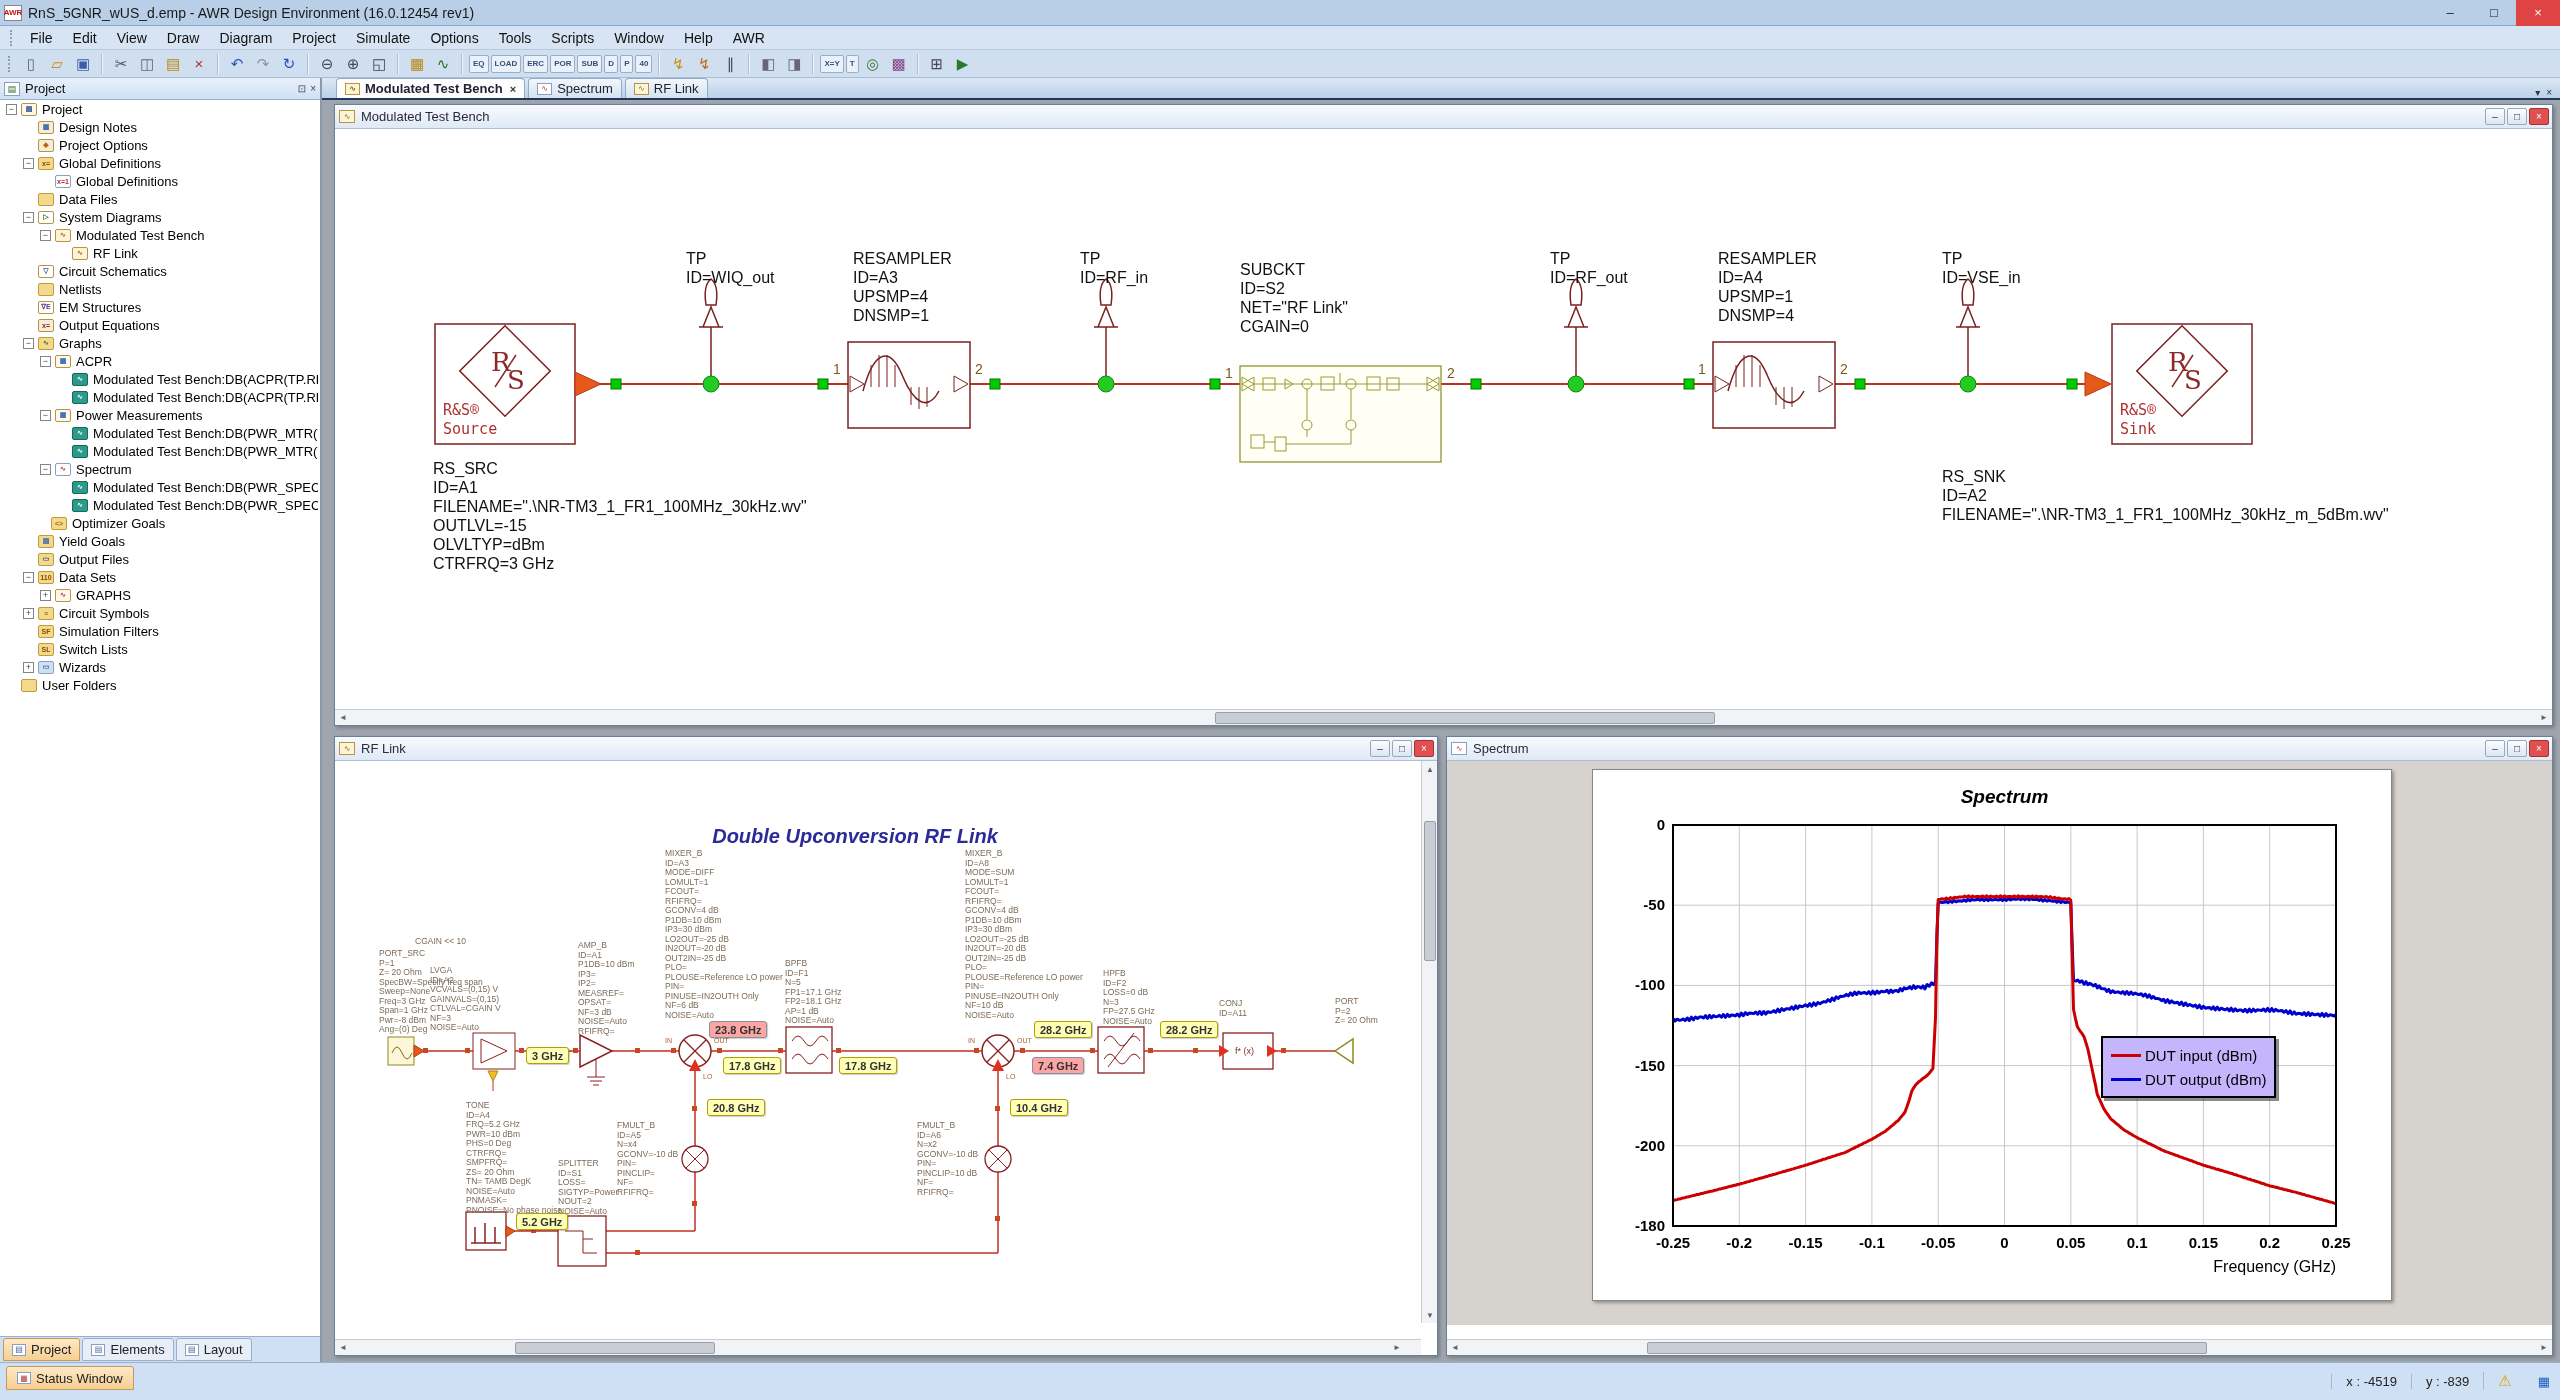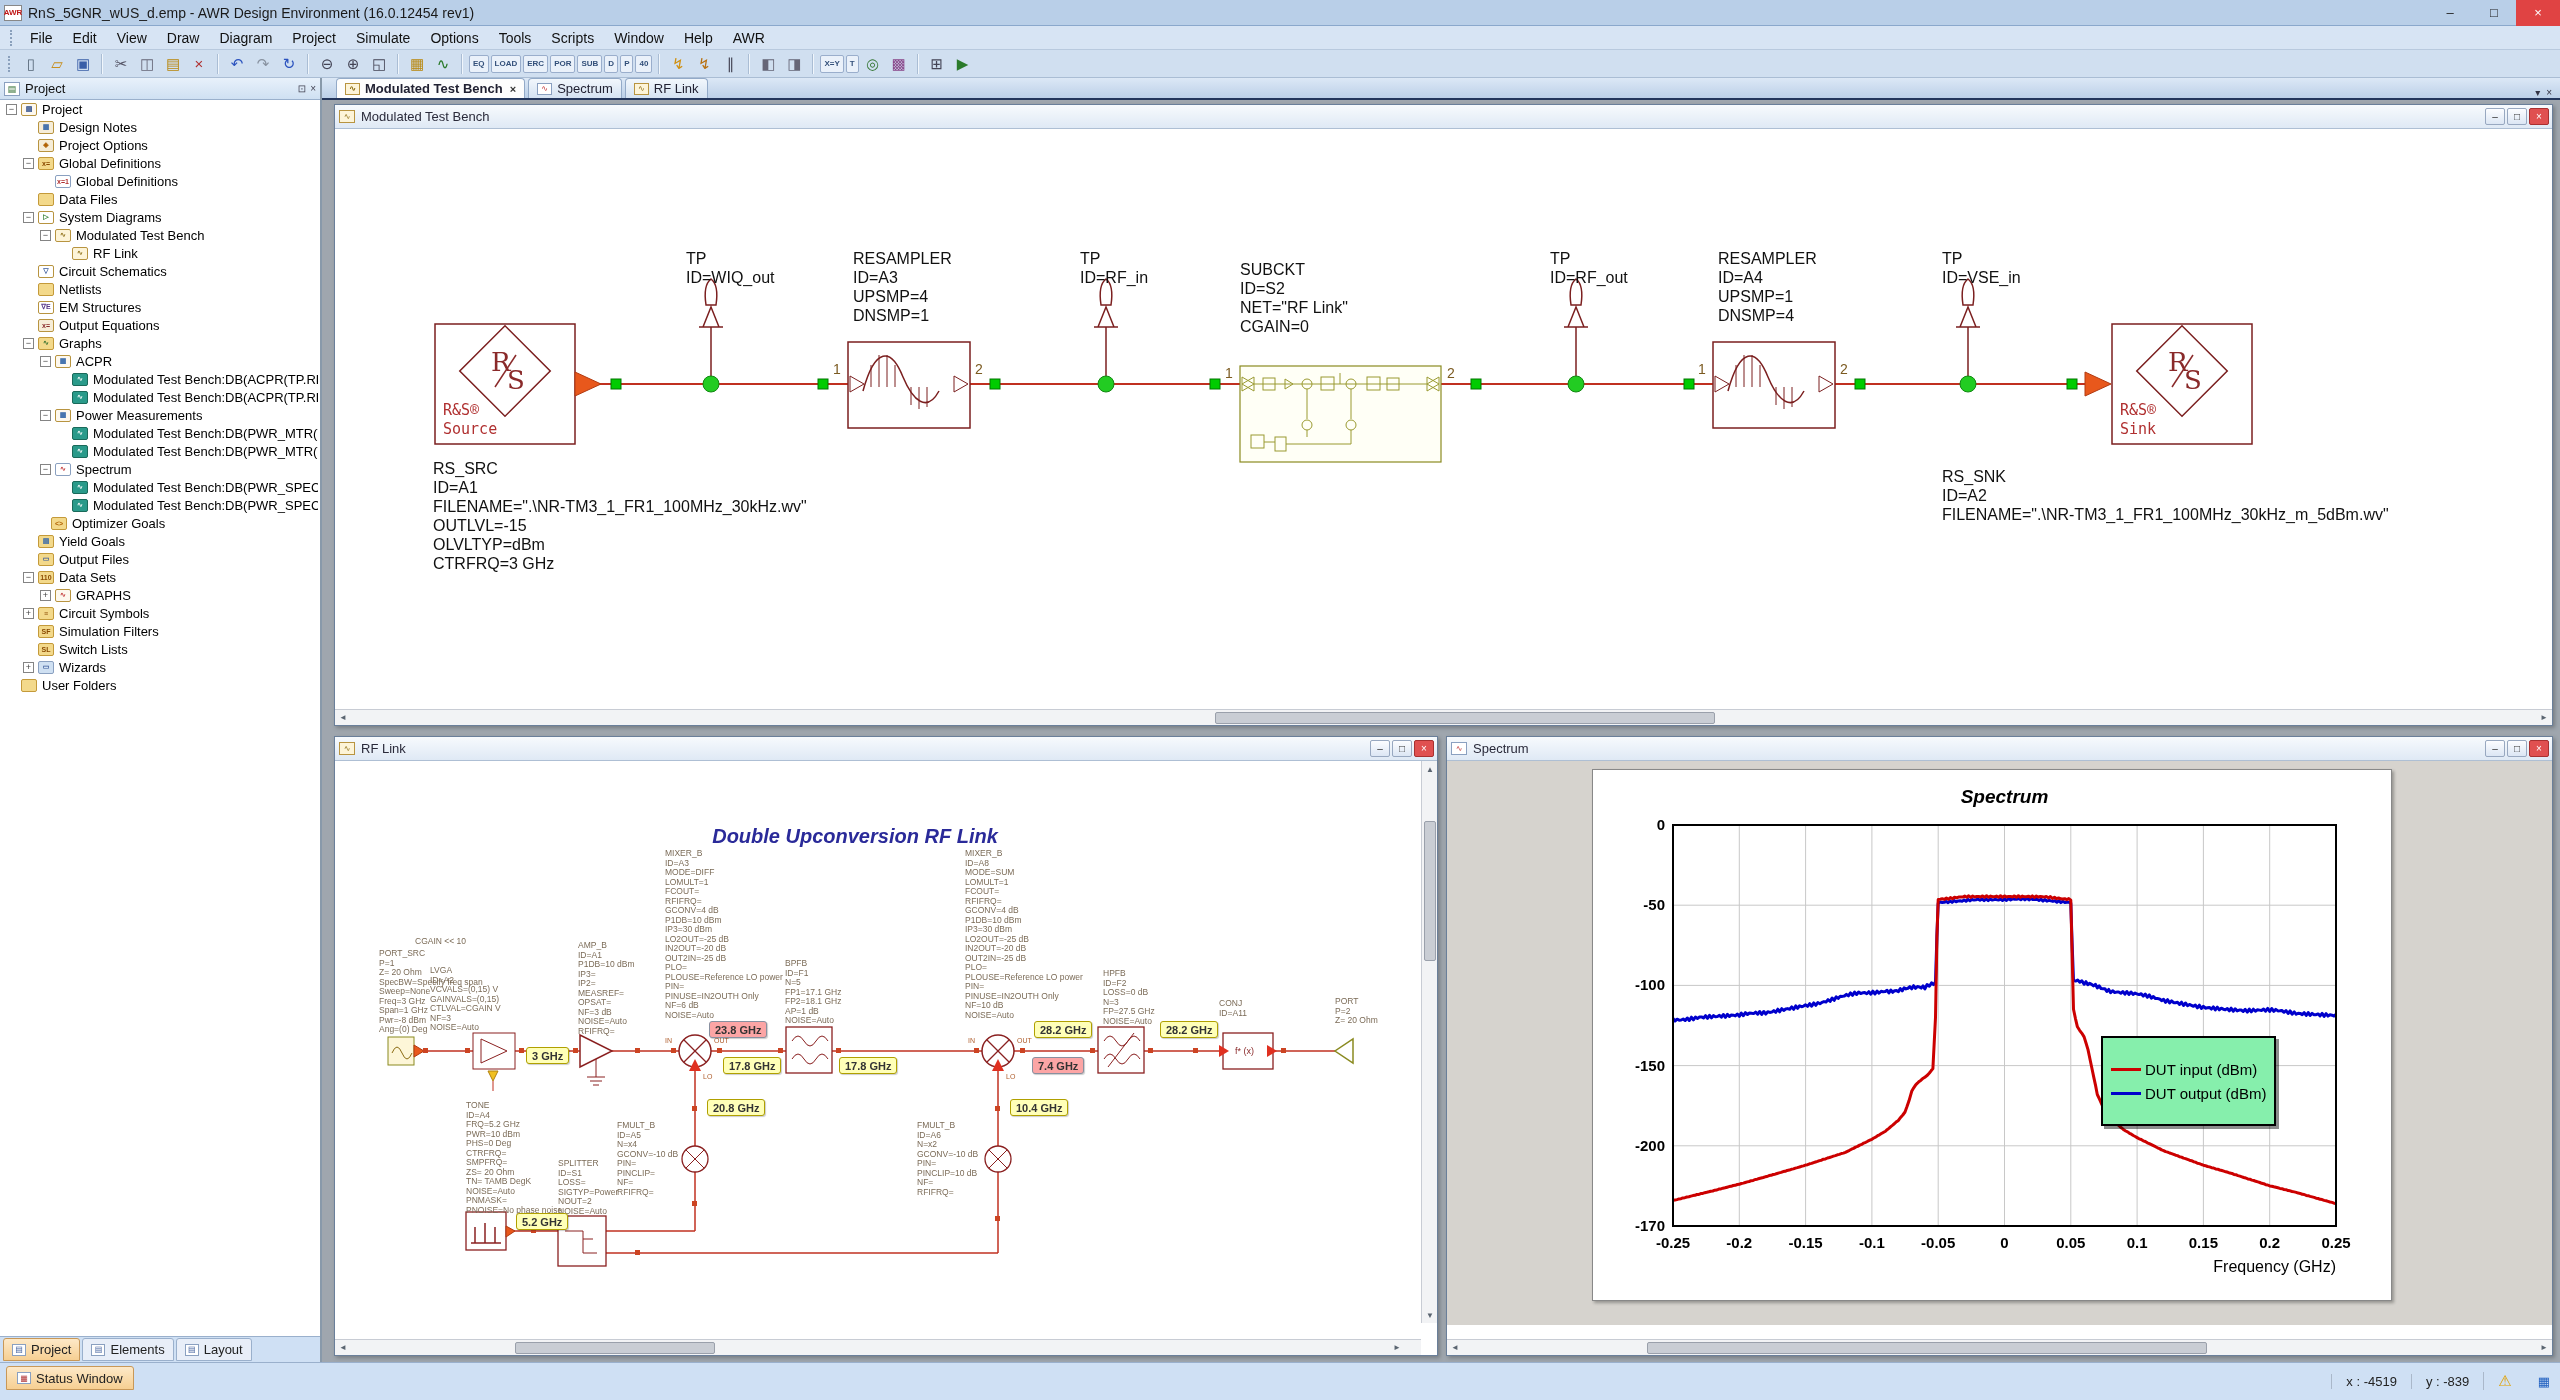--- a/index.html
+++ b/index.html
@@ -109,21 +109,21 @@
   .conj-text{position:absolute;font-size:9px;color:#8a2a2a;}
 
   
   .chart-panel{position:absolute;left:145px;top:8px;width:800px;height:532px;background:#fff;
     border:1px solid #888;box-shadow:2px 2px 3px rgba(0,0,0,.3);}
   .chart-title{position:absolute;left:80px;top:16px;width:663px;text-align:center;
     font-size:19px;font-weight:bold;font-style:italic;color:#000;}
   .tick-x{position:absolute;width:44px;text-align:center;font-size:15px;font-weight:bold;color:#000;}
   .tick-y{position:absolute;width:46px;text-align:right;font-size:15px;font-weight:bold;color:#000;}
   .axis-label{position:absolute;text-align:right;font-size:16px;color:#000;}
-  .legend{position:absolute;background:#86efac;border:2px solid #000;box-shadow:3px 3px 0 rgba(0,0,0,.45);padding:19px 8px;}
+  .legend{position:absolute;background:#c4b5fd;border:2px solid #000;box-shadow:3px 3px 0 rgba(0,0,0,.45);padding:5px 8px;}
   .legend-row{display:flex;align-items:center;height:24px;}
   .legend-swatch{width:30px;height:3px;margin-right:4px;}
   .legend-label{font-size:15px;color:#000;}
 </style>
 </head>
 <body>
 
 <div class="screen">
 
   <div class="titlebar">
@@ -893,21 +893,21 @@
           <div class="tick-x" style="left: 455.8px; top: 464px;">0.05</div>
           <div class="tick-x" style="left: 522.1px; top: 464px;">0.1</div>
           <div class="tick-x" style="left: 588.4px; top: 464px;">0.15</div>
           <div class="tick-x" style="left: 654.7px; top: 464px;">0.2</div>
           <div class="tick-x" style="left: 721px; top: 464px;">0.25</div>
           <div class="tick-y" style="left: 26px; top: 46px;">0</div>
           <div class="tick-y" style="left: 26px; top: 126.2px;">-50</div>
           <div class="tick-y" style="left: 26px; top: 206.4px;">-100</div>
           <div class="tick-y" style="left: 26px; top: 286.6px;">-150</div>
           <div class="tick-y" style="left: 26px; top: 366.8px;">-200</div>
-          <div class="tick-y" style="left: 26px; top: 447px;">-170</div>
+          <div class="tick-y" style="left: 26px; top: 447px;">-180</div>
           <div class="axis-label" style="left: 80px; top: 488px; width: 663px;">Frequency (GHz)</div>
           <div class="legend" style="left: 508px; top: 266px;">
             <div class="legend-row">
               <span class="legend-swatch" style="background: rgb(204, 0, 0);"></span>
               <span class="legend-label">DUT input (dBm)</span>
             </div>
             <div class="legend-row">
               <span class="legend-swatch" style="background: rgb(0, 0, 204);"></span>
               <span class="legend-label">DUT output (dBm)</span>
             </div>

